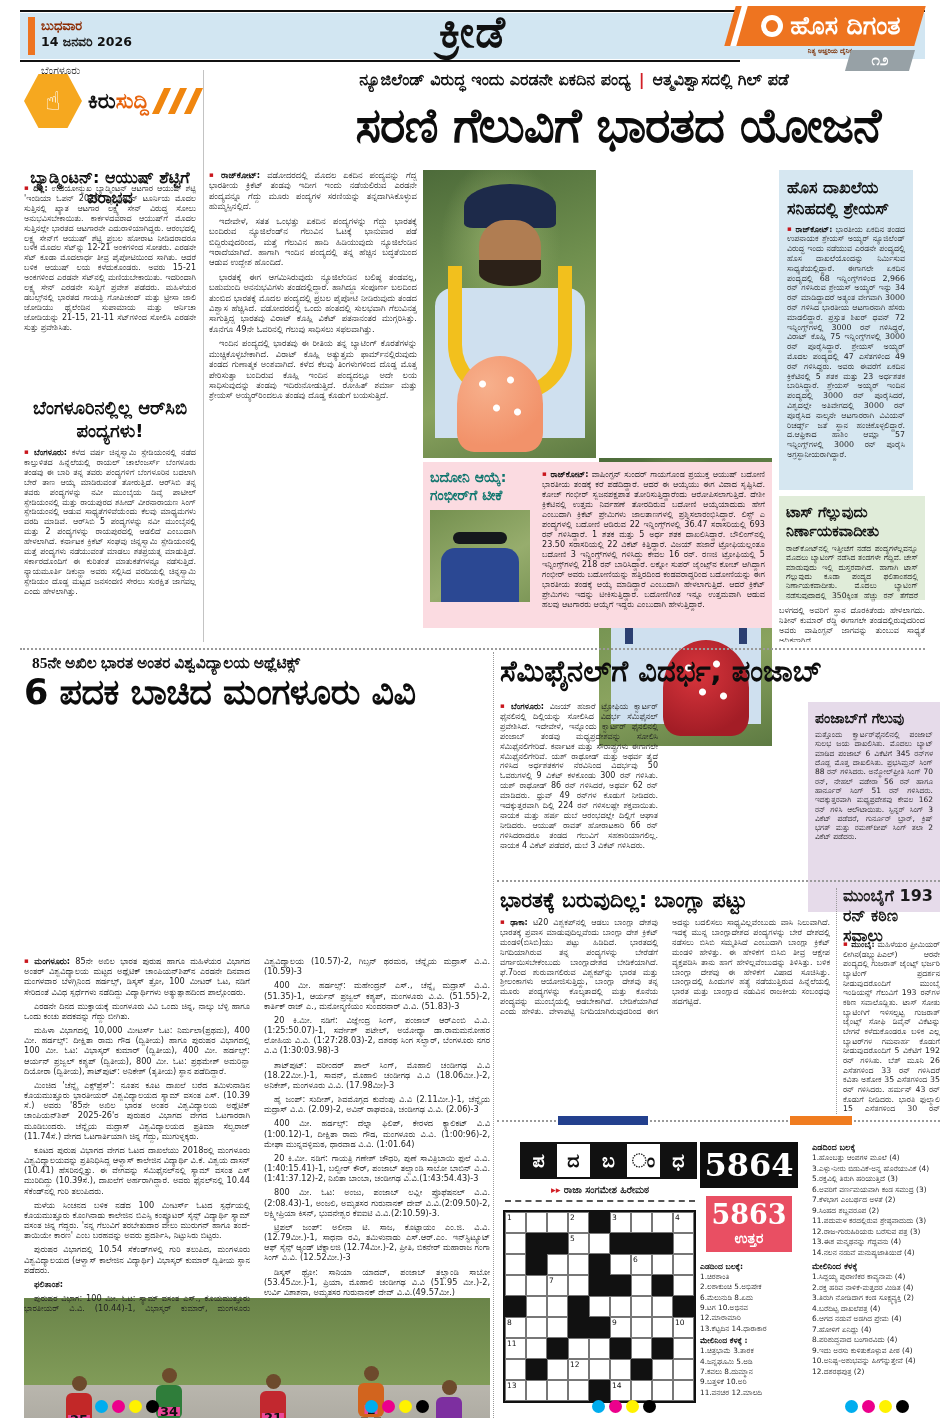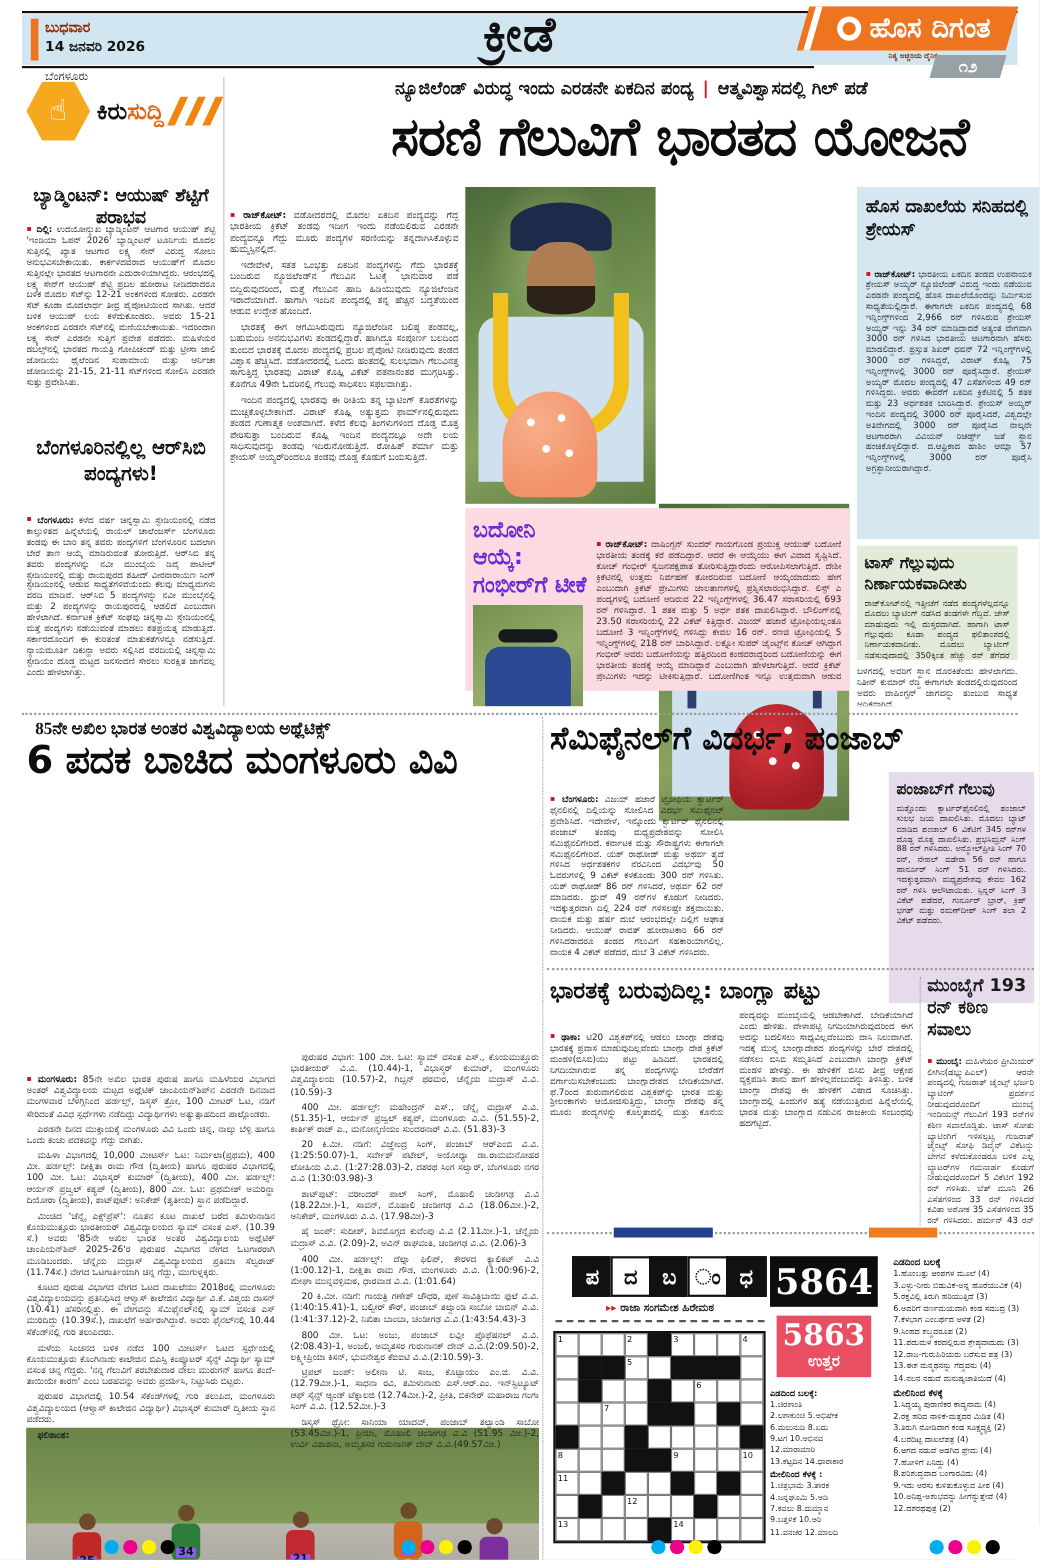--- a/index.html
+++ b/index.html
@@ -34,21 +34,21 @@
   .hex{width:58px;height:54px;background:#f6a81f;clip-path:polygon(25% 0,75% 0,100% 50%,75% 100%,25% 100%,0 50%);
        display:flex;align-items:center;justify-content:center;font-size:26px;color:#fff;}
   .kiru{font-size:21px;font-weight:800;}
   .kiru .k1{color:#111;} .kiru .k2{color:#e8650f;}
   .chev{display:inline-block;width:7px;height:26px;background:#f0860f;transform:skewX(-25deg);margin-left:3px;}
   
   .sbh{font-size:16px;font-weight:800;text-align:center;line-height:1.25;color:#111;}
   .sbh2{font-size:18px;font-weight:800;text-align:center;line-height:1.3;color:#111;}
   .body{font-size:8.3px;line-height:1.24;text-align:justify;color:#222;overflow:hidden;}
   .body p{margin:0 0 4px 0;text-indent:10px;}
-  .body p:first-child{text-indent:0;margin-top:20px;}
+  .body p:first-child{text-indent:0;}
   .dl{font-weight:800;color:#111;}
   .bullet:before{content:"▪";color:#c9161d;font-size:7px;margin-right:3px;vertical-align:1px;}
   
   .bluebox{background:#d6e7f1;}
   .greenbox{background:#e0ecd9;}
   .pinkbox{background:#fbdbe1;}
   .purplebox{background:#e6dbea;}
   .boxtitle{font-weight:800;color:#111;line-height:1.3;}
   
   .photo{overflow:hidden;position:relative;background:linear-gradient(160deg,#4d6b3a 0%,#6f8f4e 40%,#8aa35f 70%,#5d7a42 100%);}
@@ -70,22 +70,22 @@
       radial-gradient(circle at 65% 20%,#fff 3px,transparent 4px),
       radial-gradient(circle at 45% 55%,#fff 3px,transparent 4px),
       radial-gradient(circle at 75% 60%,#fff 3px,transparent 4px);}
   .sunglasses{width:54px;height:12px;background:#15181c;border-radius:6px;margin:0 auto;position:relative;top:22px;}
   
   .track{position:absolute;left:0;right:0;bottom:0;height:62%;background:linear-gradient(#b9b6ad,#8f8d85);}
   .trees{position:absolute;left:0;right:0;top:0;height:45%;background:linear-gradient(#6a8449,#85a05b);}
   .runner{position:absolute;width:34px;}
   .runner .rh{width:15px;height:15px;border-radius:50%;background:#6d4a2c;margin:0 auto;}
   .runner .rv{width:26px;height:34px;border-radius:6px;margin:2px auto 0;position:relative;}
-  .runner .bib{position:absolute;left:50%;transform:translateX(-50%);bottom:3px;background:#8b5cf6;color:#111;
-               font-size:10px;font-weight:bold;padding:0 2px;line-height:9px;}
+  .runner .bib{position:absolute;left:50%;transform:translateX(-50%);bottom:3px;background:#ec4899;color:#111;
+               font-size:13px;font-weight:bold;padding:0 2px;line-height:9px;}
   .runner .legs{width:20px;height:30px;margin:0 auto;background:
       linear-gradient(90deg,#8a6a49 35%,transparent 35%,transparent 65%,#8a6a49 65%);}
   
   .bat-photo{background:linear-gradient(150deg,#74904f,#97ad6d 60%,#7d9758);}
   .bat-torso{width:96px;height:104px;background:#2b4893;border-radius:14px 14px 0 0;margin:4px auto 0;position:relative;}
   
   .kicker{font-size:15.5px;font-weight:bold;color:#111;}
   .bighead{font-size:35px;font-weight:800;color:#0d0d0d;letter-spacing:-0.5px;}
   .medhead{font-size:29px;font-weight:800;color:#0d0d0d;}
   .smhead{font-size:20.5px;font-weight:800;color:#0d0d0d;}
@@ -195,32 +195,32 @@
           <span class="stripe" style="right:14px;"></span>
         </div>
     </div>
     <div class="bouquet redfl" style="left:64px;bottom:10px;">
         <div class="dots"></div>
       </div>
   </div>
 
   <div class="abs pinkbox" style="left:423px;top:462px;width:349px;height:166px;padding:7px;box-sizing:border-box;">
     <div style="float:left;width:104px;margin-right:8px;">
-      <div class="boxtitle" style="color:#6d28d9;font-size:20px;line-height:1.25;">ಬದೋನಿ ಆಯ್ಕೆ: ಗಂಭೀರ್‌ಗೆ ಟೀಕೆ</div>
+      <div class="boxtitle" style="color:#0f766e;font-size:14px;line-height:1.25;">ಬದೋನಿ ಆಯ್ಕೆ: ಗಂಭೀರ್‌ಗೆ ಟೀಕೆ</div>
       <div class="photo bat-photo" style="width:100px;height:92px;margin-top:6px;">
         <div class="sunglasses"></div>
         <div class="bat-torso" style="width:78px;height:54px;margin-top:26px;"></div>
       </div>
     </div>
     <div class="body" style="font-size:8.1px;height:150px;">
       <p><span class="bullet dl">ರಾಜ್‌ಕೋಟ್:</span> <span>ವಾಷಿಂಗ್ಟನ್ ಸುಂದರ್ ಗಾಯಗೊಂಡ ಪ್ರಯುಕ್ತ ಆಯುಷ್ ಬದೋಣಿ ಭಾರತೀಯ ತಂಡಕ್ಕೆ ಕರೆ ಪಡೆದಿದ್ದಾರೆ. ಆದರೆ ಈ ಆಯ್ಕೆಯು ಈಗ ವಿವಾದ ಸೃಷ್ಟಿಸಿದೆ. ಕೋಚ್ ಗಂಭೀರ್ ಸ್ವಜನಪಕ್ಷಪಾತ ತೋರಿಸುತ್ತಿದ್ದಾರೆಂದು ಆರೋಪಿಸಲಾಗುತ್ತಿದೆ. ದೇಶೀ ಕ್ರಿಕೆಟಿನಲ್ಲಿ ಉತ್ತಮ ನಿರ್ವಹಣೆ ತೋರದಿರುವ ಬದೋಣಿ ಆಯ್ಕೆಯಾದುದು ಹೇಗೆ ಎಂಬುದಾಗಿ ಕ್ರಿಕೆಟ್ ಪ್ರೇಮಿಗಳು ಜಾಲತಾಣಗಳಲ್ಲಿ ಪ್ರಶ್ನಿಸಲಾರಂಭಿಸಿದ್ದಾರೆ. ಲಿಸ್ಟ್ ಎ ಪಂದ್ಯಗಳಲ್ಲಿ ಬದೋಣಿ ಆಡಿರುವ 22 ಇನ್ನಿಂಗ್ಸ್‌ಗಳಲ್ಲಿ 36.47 ಸರಾಸರಿಯಲ್ಲಿ 693 ರನ್ ಗಳಿಸಿದ್ದಾರೆ. 1 ಶತಕ ಮತ್ತು 5 ಅರ್ಧ ಶತಕ ದಾಖಲಿಸಿದ್ದಾರೆ. ಬೌಲಿಂಗ್‌ನಲ್ಲಿ 23.50 ಸರಾಸರಿಯಲ್ಲಿ 22 ವಿಕೆಟ್ ಕಿತ್ತಿದ್ದಾರೆ. ವಿಜಯ್ ಹಜಾರೆ ಟ್ರೋಫಿಯಲ್ಲಂತೂ ಬದೋಣಿ 3 ಇನ್ನಿಂಗ್ಸ್‌ಗಳಲ್ಲಿ ಗಳಿಸಿದ್ದು ಕೇವಲ 16 ರನ್. ರಣಜಿ ಟ್ರೋಫಿಯಲ್ಲಿ 5 ಇನ್ನಿಂಗ್ಸ್‌ಗಳಲ್ಲಿ 218 ರನ್ ಬಾರಿಸಿದ್ದಾರೆ. ಲಕ್ನೋ ಸುಪರ್ ಜೈಂಟ್ಸ್‌ನ ಕೋಚ್ ಆಗಿದ್ದಾಗ ಗಂಭೀರ್ ಅವರು ಬದೋಣಿಯನ್ನು ಹತ್ತಿರದಿಂದ ಕಂಡವರಾದ್ದರಿಂದ ಬದೋಣಿಯನ್ನು ಈಗ ಭಾರತೀಯ ತಂಡಕ್ಕೆ ಆಯ್ಕೆ ಮಾಡಿದ್ದಾರೆ ಎಂಬುದಾಗಿ ಹೇಳಲಾಗುತ್ತಿದೆ. ಆದರೆ ಕ್ರಿಕೆಟ್ ಪ್ರೇಮಿಗಳು ಇದನ್ನು ಟೀಕಿಸುತ್ತಿದ್ದಾರೆ. ಬದೋಣಿಗಿಂತ ಇನ್ನೂ ಉತ್ತಮವಾಗಿ ಆಡುವ ಹಲವು ಆಟಗಾರರು ಆಯ್ಕೆಗೆ ಇದ್ದರು ಎಂಬುದಾಗಿ ಹೇಳುತ್ತಿದ್ದಾರೆ.</span></p>
     </div>
   </div>
 
-  <div class="abs bluebox" style="left:779px;top:170px;width:167px;height:320px;padding:8px;box-sizing:border-box;">
+  <div class="abs bluebox" style="left:779px;top:170px;width:134px;height:320px;padding:8px;box-sizing:border-box;">
     <div class="boxtitle" style="font-size:16px;">ಹೊಸ ದಾಖಲೆಯ ಸನಿಹದಲ್ಲಿ ಶ್ರೇಯಸ್</div>
     <div class="body" style="font-size:7.9px;margin-top:5px;height:260px;">
       <p><span class="bullet dl">ರಾಜ್‌ಕೋಟ್:</span> <span>ಭಾರತೀಯ ಏಕದಿನ ತಂಡದ ಉಪನಾಯಕ ಶ್ರೇಯಸ್ ಅಯ್ಯರ್ ನ್ಯೂಜಿಲೆಂಡ್ ವಿರುದ್ಧ ಇಂದು ನಡೆಯುವ ಎರಡನೇ ಪಂದ್ಯದಲ್ಲಿ ಹೊಸ ದಾಖಲೆಯೊಂದನ್ನು ನಿರ್ಮಿಸುವ ಸಾಧ್ಯತೆಯಲ್ಲಿದ್ದಾರೆ. ಈಗಾಗಲೇ ಏಕದಿನ ಪಂದ್ಯದಲ್ಲಿ 68 ಇನ್ನಿಂಗ್ಸ್‌ಗಳಿಂದ 2,966 ರನ್ ಗಳಿಸಿರುವ ಶ್ರೇಯಸ್ ಅಯ್ಯರ್ ಇನ್ನು 34 ರನ್ ಮಾಡಿದ್ದಾದರೆ ಅತ್ಯಂತ ವೇಗವಾಗಿ 3000 ರನ್ ಗಳಿಸಿದ ಭಾರತೀಯ ಆಟಗಾರನಾಗಿ ಹೆಸರು ಮಾಡಲಿದ್ದಾರೆ. ಪ್ರಸ್ತುತ ಶಿಖರ್ ಧವನ್ 72 ಇನ್ನಿಂಗ್ಸ್‌ಗಳಲ್ಲಿ 3000 ರನ್ ಗಳಿಸಿದ್ದರೆ, ವಿರಾಟ್ ಕೊಹ್ಲಿ 75 ಇನ್ನಿಂಗ್ಸ್‌ಗಳಲ್ಲಿ 3000 ರನ್ ಪೂರೈಸಿದ್ದಾರೆ. ಶ್ರೇಯಸ್ ಅಯ್ಯರ್ ಮೊದಲ ಪಂದ್ಯದಲ್ಲಿ 47 ಎಸೆತಗಳಿಂದ 49 ರನ್ ಗಳಿಸಿದ್ದರು. ಅವರು ಈವರೆಗೆ ಏಕದಿನ ಕ್ರಿಕೆಟಿನಲ್ಲಿ 5 ಶತಕ ಮತ್ತು 23 ಅರ್ಧಶತಕ ಬಾರಿಸಿದ್ದಾರೆ. ಶ್ರೇಯಸ್ ಅಯ್ಯರ್ ಇಂದಿನ ಪಂದ್ಯದಲ್ಲಿ 3000 ರನ್ ಪೂರೈಸಿದರೆ, ವಿಶ್ವದಲ್ಲೇ ಅತಿವೇಗದಲ್ಲಿ 3000 ರನ್ ಪೂರೈಸಿದ ನಾಲ್ಕನೇ ಆಟಗಾರರಾಗಿ ವಿವಿಯನ್ ರಿಚರ್ಡ್ಸ್ ಜತೆ ಸ್ಥಾನ ಹಂಚಿಕೊಳ್ಳಲಿದ್ದಾರೆ. ದ.ಆಫ್ರಿಕಾದ ಹಾಶಿಂ ಆಮ್ಲಾ 57 ಇನ್ನಿಂಗ್ಸ್‌ಗಳಲ್ಲಿ 3000 ರನ್ ಪೂರೈಸಿ ಅಗ್ರಸ್ಥಾನೀಯರಾಗಿದ್ದಾರೆ.</span></p>
     </div>
   </div>
   <div class="abs greenbox" style="left:779px;top:496px;width:146px;height:104px;padding:7px;box-sizing:border-box;">
     <div class="boxtitle" style="font-size:14.5px;">ಟಾಸ್ ಗೆಲ್ಲುವುದು ನಿರ್ಣಾಯಕವಾದೀತು</div>
     <div class="body" style="font-size:7.6px;margin-top:3px;height:58px;">ರಾಜ್‌ಕೋಟ್‌ನಲ್ಲಿ ಇತ್ತೀಚೆಗೆ ನಡೆದ ಪಂದ್ಯಗಳೆಲ್ಲವನ್ನೂ ಮೊದಲು ಬ್ಯಾಟಿಂಗ್ ನಡೆಸಿದ ತಂಡಗಳೇ ಗೆದ್ದಿವೆ. ಚೇಸ್ ಮಾಡುವುದು ಇಲ್ಲಿ ದುಸ್ತರವಾಗಿದೆ. ಹಾಗಾಗಿ ಟಾಸ್ ಗೆಲ್ಲುವುದು ಕೂಡಾ ಪಂದ್ಯದ ಫಲಿತಾಂಶದಲ್ಲಿ ನಿರ್ಣಾಯಕವಾದೀತು. ಮೊದಲು ಬ್ಯಾಟಿಂಗ್ ನಡೆಸುವುದಾದಲ್ಲಿ 350ಕ್ಕಿಂತ ಹೆಚ್ಚು ರನ್ ತೆಗೆದರೆ ಮಾತ್ರ ಸುಲಭವಾದೀತು. ರಾಜ್‌ಕೋಟ್‌ನ ಪಿಚ್ ಬ್ಯಾಟಿಂಗಿಗೆ ಹಿತಕರವಾಗಿದೆ. ಇಬ್ಬನಿಯ ಅಧಿಕ ಸಮಸ್ಯೆ ಇರಲಾರದೆಂದು ನಿರೀಕ್ಷಿಸಲಾಗಿದೆ.</div>
   </div>
   <div class="abs body" style="left:779px;top:606px;width:146px;height:36px;font-size:8px;">ಬಳಗದಲ್ಲಿ ಅವರಿಗೆ ಸ್ಥಾನ ದೊರಕಿತೆಂದು ಹೇಳಲಾಗದು. ನಿತೀನ್ ಕುಮಾರ್ ರೆಡ್ಡಿ ಈಗಾಗಲೇ ತಂಡದಲ್ಲಿರುವುದರಿಂದ ಅವರು ವಾಷಿಂಗ್ಟನ್ ಜಾಗವನ್ನು ತುಂಬುವ ಸಾಧ್ಯತೆ ಅಧಿಕವಾಗಿದೆ.</div>

